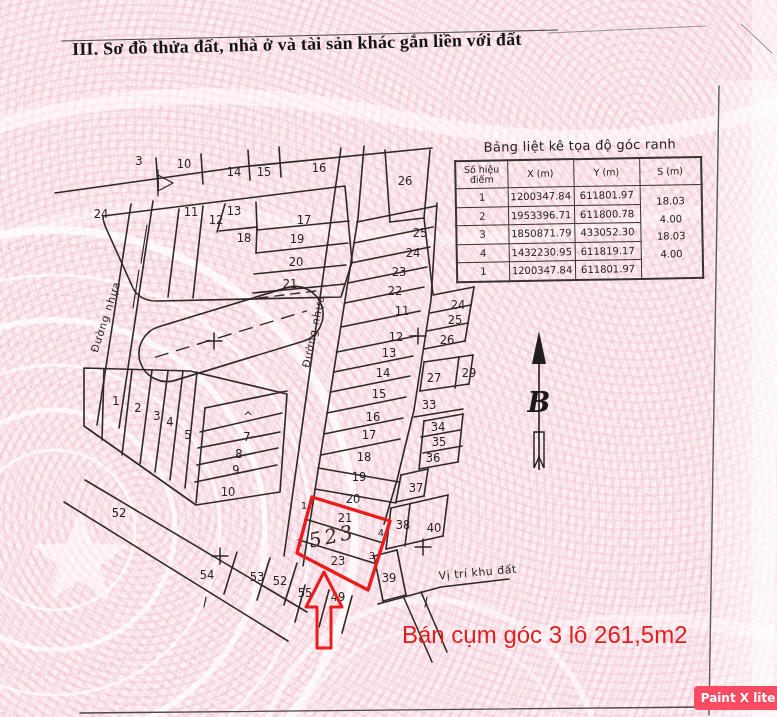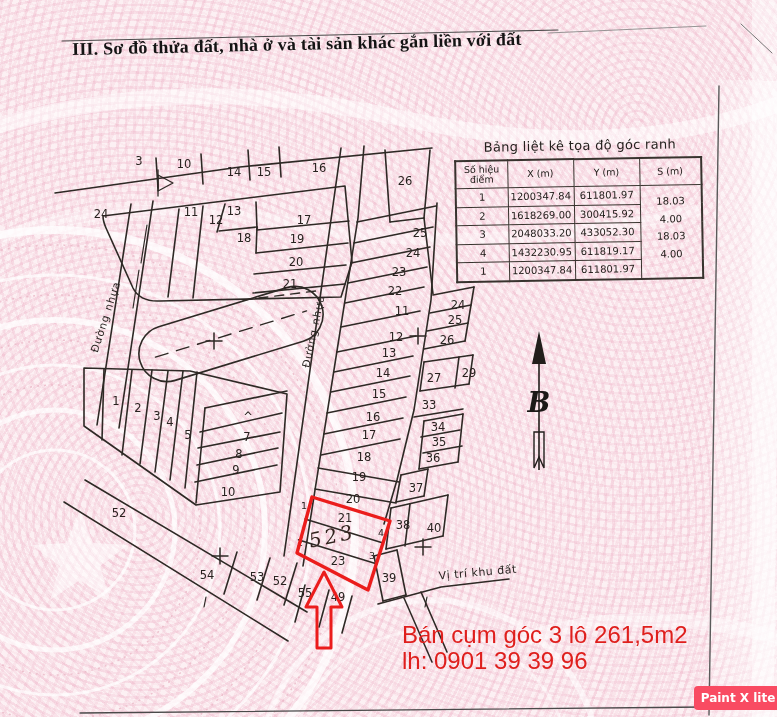--- a/index.html
+++ b/index.html
@@ -322,41 +322,40 @@
         <td>611801.97</td>
         <td class="s-col" rowspan="5">
           <div class="s-val" style="top:10px">18.03</div>
           <div class="s-val" style="top:28px">4.00</div>
           <div class="s-val" style="top:45px">18.03</div>
           <div class="s-val" style="top:63px">4.00</div>
         </td>
       </tr>
       <tr>
         <td>2</td>
-        <td>1618269.00</td>
-        <td>300415.92</td>
+        <td>1953396.71</td>
+        <td>611800.78</td>
       </tr>
       <tr>
         <td>3</td>
-        <td>2048033.20</td>
+        <td>1850871.79</td>
         <td>433052.30</td>
       </tr>
       <tr>
         <td>4</td>
         <td>1432230.95</td>
         <td>611819.17</td>
       </tr>
       <tr>
         <td>1</td>
         <td>1200347.84</td>
         <td>611801.97</td>
       </tr>
     </tbody>
       </table>
   </div>
 
   <div class="sale-note">
     <div>Bán cụm góc 3 lô 261,5m2</div>
-    <div>lh: 0901 39 39 96</div>
   </div>
 
   <div class="badge">Paint X lite</div>
 </div>
 
 </body></html>

